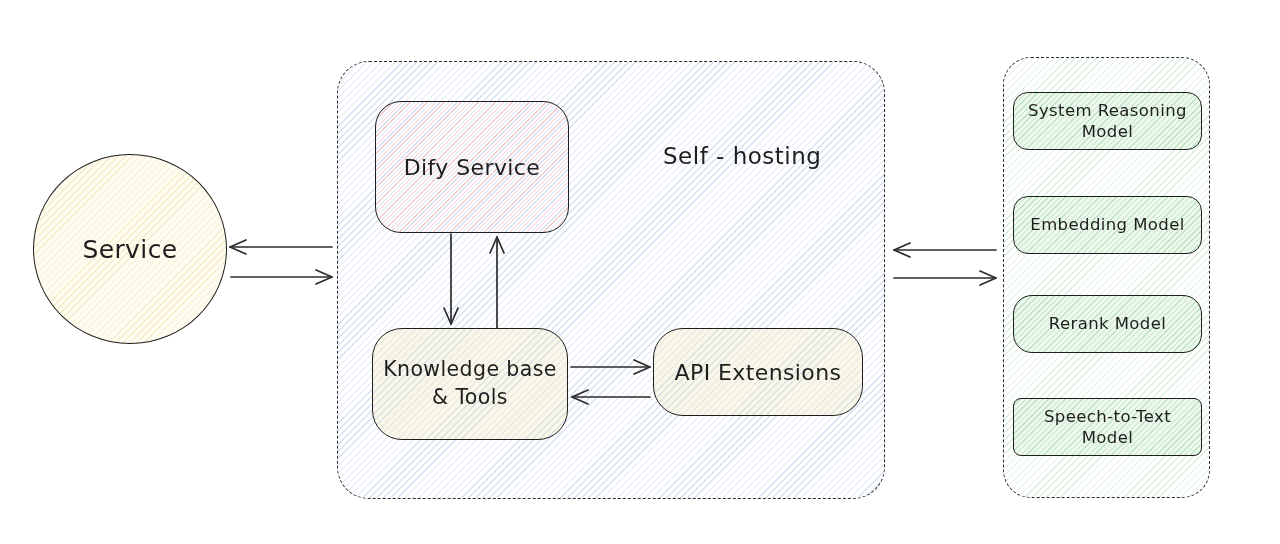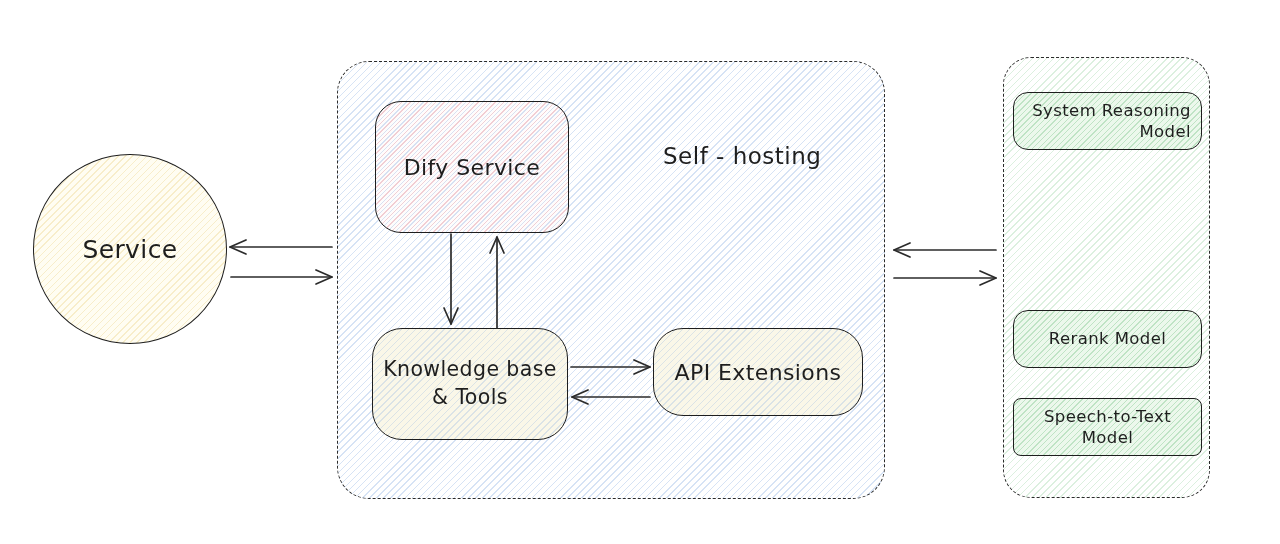--- a/index.html
+++ b/index.html
@@ -98,23 +98,23 @@
   }
   #models-container {
     left: 1003px; top: 57px; width: 207px; height: 441px;
     border-radius: 28px;
   }
   .model-box {
     left: 1013px; width: 189px; height: 58px;
     border-radius: 15px; font-size: 16.5px; line-height: 1.28;
     padding: 0 10px;
   }
-  #model-box-0 { top: 92px; text-align: right; }
+  #model-box-0 { top: 92px; }
   #model-box-1 { top: 196px; }
-  #model-box-2 { top: 310px; }
+  #model-box-2 { top: 295px; border-radius: 19px; }
   #model-box-3 { top: 398px; border-radius: 8px; }
 
   #arrows-layer { left: 0; top: 0; pointer-events: none; }
   #arrows-layer polyline, #arrows-layer line {
     stroke: #2b2b2b; stroke-width: 1.7; fill: none;
     stroke-linecap: round; stroke-linejoin: round;
   }
 </style>
 </head>
 <body>
@@ -139,20 +139,23 @@
 
   <div id="api-node" class="abs node fill-cream">
     <span>API Extensions</span>
   </div>
 
   <div id="models-container" class="abs container-dashed fill-models-outer"></div>
 
   <div id="model-box-0" class="abs node model-box fill-model-box">
     <span>System Reasoning Model</span>
   </div>
+  <div id="model-box-1" class="abs node model-box fill-model-box">
+    <span>Embedding Model</span>
+  </div>
   <div id="model-box-2" class="abs node model-box fill-model-box">
     <span>Rerank Model</span>
   </div>
   <div id="model-box-3" class="abs node model-box fill-model-box">
     <span>Speech-to-Text Model</span>
   </div>
 
   <svg id="arrows-layer" class="abs" width="1280" height="544" viewBox="0 0 1280 544">
 
     <g>

